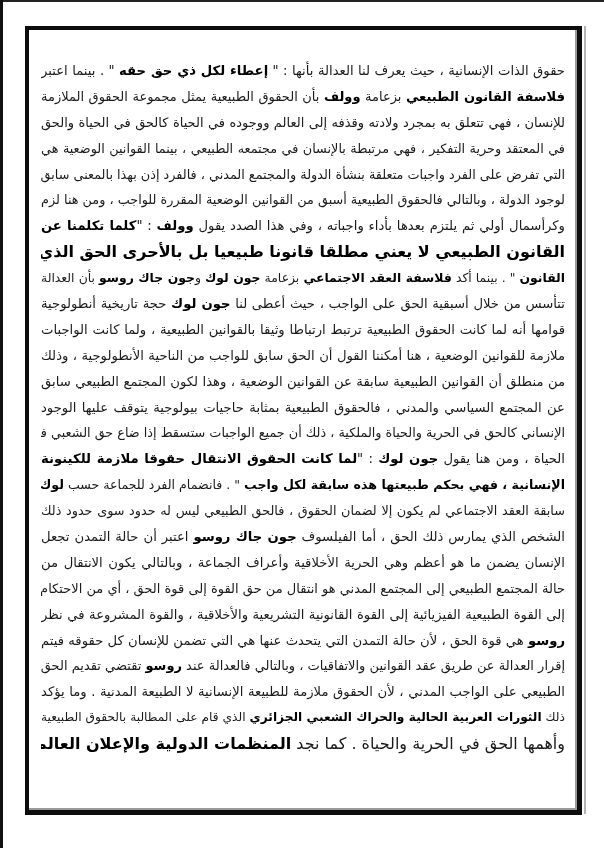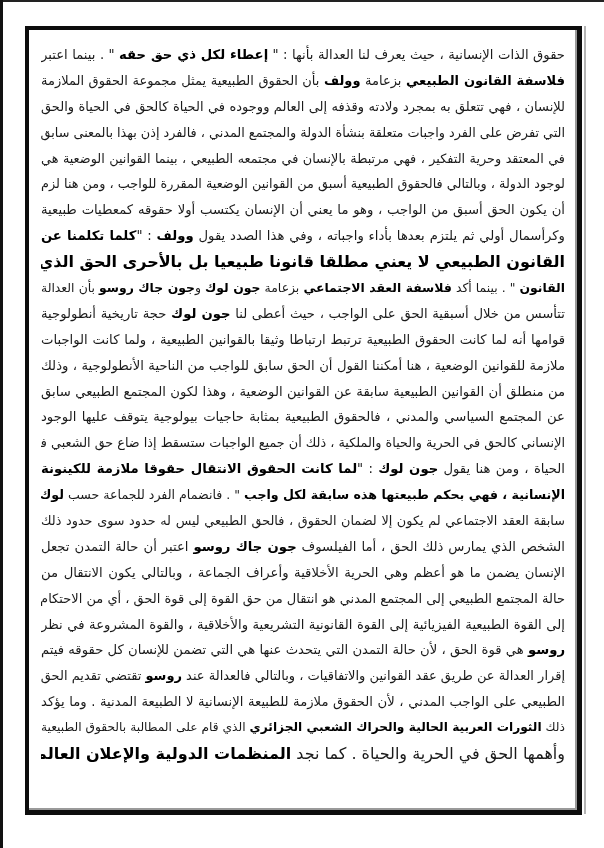--- a/index.html
+++ b/index.html
@@ -30,39 +30,38 @@
     position: absolute; left: 12px; right: 12px; top: 0px;
     direction: rtl; text-align: justify;
   }
   .line {
     height: 25.9px; line-height: 25.9px;
     font-size: 13.2px; color: #1a1a1a;
     white-space: nowrap; overflow: hidden;
     text-align: justify; text-align-last: justify;
     direction: rtl;
   }
-  .line:first-child { margin-top: 0; }
+  .line:first-child { margin-top: 16px; }
   .seg-bold { font-weight: bold; color: #000; }
   .seg-normal { font-weight: normal; }
 </style>
 </head>
 <body>
 
 <div class="page-edge-top"></div>
 <div class="page-edge-left"></div>
 
 <div class="frame">
   <div class="text-block" id="text-block" style="top: 12px;">
       <div class="line"><span class="seg-normal">حقوق الذات الإنسانية ، حيث يعرف لنا العدالة بأنها : " </span><span class="seg-bold">إعطاء لكل ذي حق حقه</span><span class="seg-normal"> " . بينما اعتبر</span></div>
       <div class="line" style="font-size: 13px;"><span class="seg-bold">فلاسفة القانون الطبيعي</span><span class="seg-normal"> بزعامة </span><span class="seg-bold">وولف</span><span class="seg-normal"> بأن الحقوق الطبيعية يمثل مجموعة الحقوق الملازمة</span></div>
       <div class="line" style="font-size: 13px;"><span class="seg-normal">للإنسان ، فهي تتعلق به بمجرد ولادته وقذفه إلى العالم ووجوده في الحياة كالحق في الحياة والحق</span></div>
+      <div class="line" style="font-size: 12.8px;"><span class="seg-normal">في المعتقد وحرية التفكير ، فهي مرتبطة بالإنسان في مجتمعه الطبيعي ، بينما القوانين الوضعية هي</span></div>
       <div class="line" style="font-size: 12.8px;"><span class="seg-normal">التي تفرض على الفرد واجبات متعلقة بنشأة الدولة والمجتمع المدني ، فالفرد إذن بهذا بالمعنى سابق</span></div>
-      <div class="line" style="font-size: 12.8px;"><span class="seg-normal">في المعتقد وحرية التفكير ، فهي مرتبطة بالإنسان في مجتمعه الطبيعي ، بينما القوانين الوضعية هي</span></div>
       <div class="line" style="font-size: 12.8px;"><span class="seg-normal">لوجود الدولة ، وبالتالي فالحقوق الطبيعية أسبق من القوانين الوضعية المقررة للواجب ، ومن هنا لزم</span></div>
-      <div class="line"><span class="seg-normal">أن يكون الحق أسبق من الواجب ، وهو ما يعني أن الإنسان يكتسب أولا حقوقه كمعطيات طبيعية</span></div>
       <div class="line"><span class="seg-normal">وكرأسمال أولي ثم يلتزم بعدها بأداء واجباته ، وفي هذا الصدد يقول </span><span class="seg-bold">وولف</span><span class="seg-normal"> : "</span><span class="seg-bold">كلما تكلمنا عن</span></div>
       <div class="line" style="font-size: 16px;"><span class="seg-bold">القانون الطبيعي لا يعني مطلقا قانونا طبيعيا بل بالأحرى الحق الذي يتمتع به الإنسان بفضل ذلك</span></div>
       <div class="line" style="font-size: 12.4px;"><span class="seg-bold">القانون</span><span class="seg-normal"> " . بينما أكد </span><span class="seg-bold">فلاسفة العقد الاجتماعي</span><span class="seg-normal"> بزعامة </span><span class="seg-bold">جون لوك</span><span class="seg-normal"> و</span><span class="seg-bold">جون جاك روسو</span><span class="seg-normal"> بأن العدالة</span></div>
       <div class="line"><span class="seg-normal">تتأسس من خلال أسبقية الحق على الواجب ، حيث أعطى لنا </span><span class="seg-bold">جون لوك</span><span class="seg-normal"> حجة تاريخية أنطولوجية</span></div>
       <div class="line"><span class="seg-normal">قوامها أنه لما كانت الحقوق الطبيعية ترتبط ارتباطا وثيقا بالقوانين الطبيعية ، ولما كانت الواجبات</span></div>
       <div class="line"><span class="seg-normal">ملازمة للقوانين الوضعية ، هنا أمكننا القول أن الحق سابق للواجب من الناحية الأنطولوجية ، وذلك</span></div>
       <div class="line"><span class="seg-normal">من منطلق أن القوانين الطبيعية سابقة عن القوانين الوضعية ، وهذا لكون المجتمع الطبيعي سابق</span></div>
       <div class="line"><span class="seg-normal">عن المجتمع السياسي والمدني ، فالحقوق الطبيعية بمثابة حاجيات بيولوجية يتوقف عليها الوجود</span></div>
       <div class="line" style="font-size: 12.8px;"><span class="seg-normal">الإنساني كالحق في الحرية والحياة والملكية ، ذلك أن جميع الواجبات ستسقط إذا ضاع حق الشعبي في</span></div>
       <div class="line"><span class="seg-normal">الحياة ، ومن هنا يقول </span><span class="seg-bold">جون لوك</span><span class="seg-normal"> : "</span><span class="seg-bold">لما كانت الحقوق الانتقال حقوقا ملازمة للكينونة</span></div>

